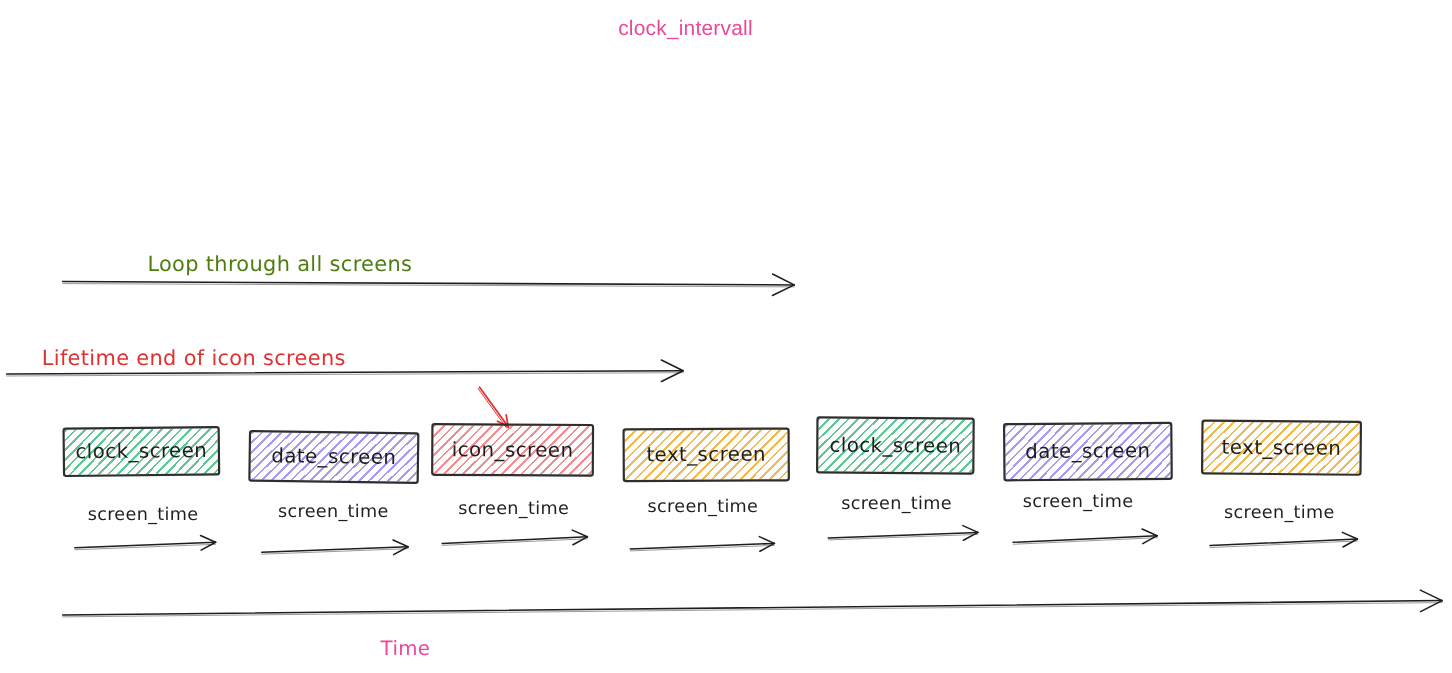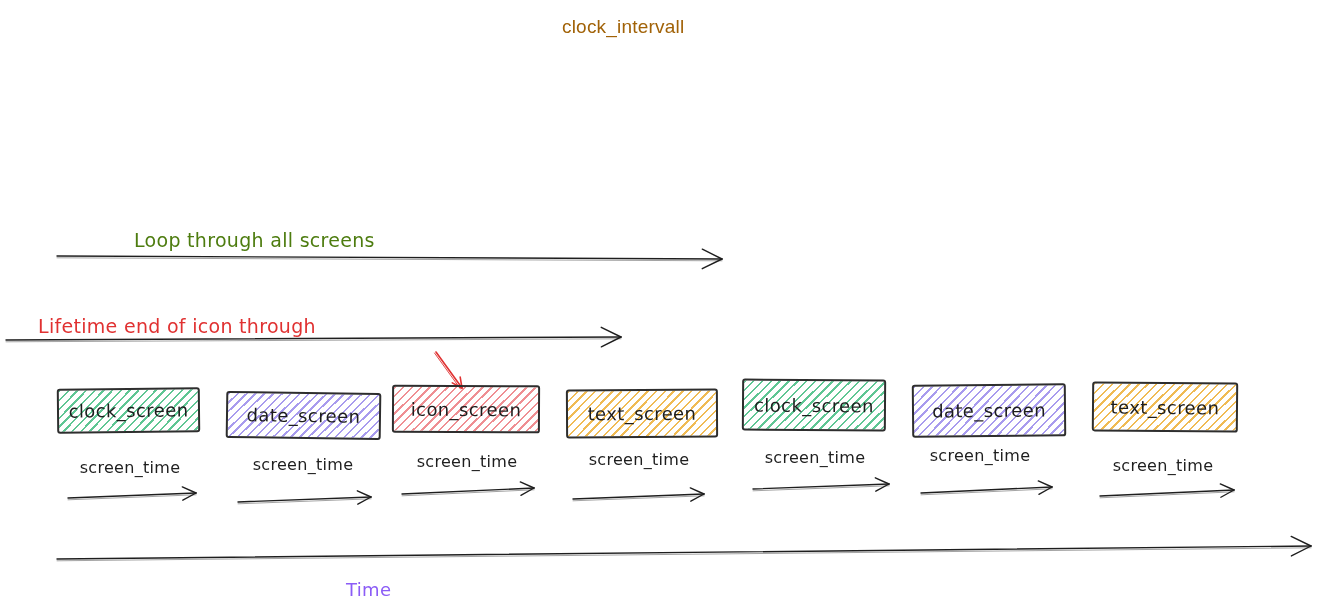--- a/index.html
+++ b/index.html
@@ -71,21 +71,21 @@
       <line x1="889" y1="484" x2="875.3236278827046" y2="477.8390872665437" stroke="#1e1e1e" stroke-width="1.4" stroke-linecap="round"></line>
       <line x1="921" y1="493" x2="1052" y2="487" stroke="#1e1e1e" stroke-width="1.4" stroke-linecap="round"></line>
       <line x1="921.082356410538" y1="494.7981149634112" x2="1052.0823564105378" y2="488.7981149634112" stroke="#9a9a9a" stroke-width="0.9" stroke-linecap="round"></line>
       <line x1="1052" y1="487" x2="1038.877971406268" y2="494.2672116788544" stroke="#1e1e1e" stroke-width="1.4" stroke-linecap="round"></line>
       <line x1="1052" y1="487" x2="1038.2686051970215" y2="480.96271611030795" stroke="#1e1e1e" stroke-width="1.4" stroke-linecap="round"></line>
       <line x1="1100" y1="496" x2="1234" y2="490" stroke="#1e1e1e" stroke-width="1.4" stroke-linecap="round"></line>
       <line x1="1100.080516341699" y1="497.79819829794144" x2="1234.080516341699" y2="491.79819829794144" stroke="#9a9a9a" stroke-width="0.9" stroke-linecap="round"></line>
       <line x1="1234" y1="490" x2="1220.8705416796704" y2="497.25377999492173" stroke="#1e1e1e" stroke-width="1.4" stroke-linecap="round"></line>
       <line x1="1234" y1="490" x2="1220.274790388387" y2="483.9486678229265" stroke="#1e1e1e" stroke-width="1.4" stroke-linecap="round"></line>
     </svg>
-  <div id="page-title" style="color: #a16207;">clock_intervall</div>
+  <div id="page-title" style="color: #ec4899;">clock_intervall</div>
   <div id="nodes">
       <div class="box" style="left: 57px; top: 388px; width: 143px; height: 45px; transform: rotate(-0.6deg); background: repeating-linear-gradient(135deg, rgb(95, 198, 148) 0px, rgb(95, 198, 148) 1.7px, rgba(255, 255, 255, 0) 1.7px, rgba(255, 255, 255, 0) 6.2px);">
         <span>clock_screen</span>
       </div>
       <div class="box" style="left: 226px; top: 392px; width: 155px; height: 47px; transform: rotate(0.8deg); background: repeating-linear-gradient(135deg, rgb(168, 155, 238) 0px, rgb(168, 155, 238) 1.7px, rgba(255, 255, 255, 0) 1.7px, rgba(255, 255, 255, 0) 6.2px);">
         <span>date_screen</span>
       </div>
       <div class="box" style="left: 392px; top: 385px; width: 148px; height: 48px; transform: rotate(0.3deg); background: repeating-linear-gradient(135deg, rgb(239, 143, 147) 0px, rgb(239, 143, 147) 1.7px, rgba(255, 255, 255, 0) 1.7px, rgba(255, 255, 255, 0) 6.2px);">
         <span>icon_screen</span>
       </div>
@@ -102,16 +102,16 @@
         <span>text_screen</span>
       </div>
       <div class="stime-label" style="left: 130px; top: 458px;">screen_time</div>
       <div class="stime-label" style="left: 303px; top: 455px;">screen_time</div>
       <div class="stime-label" style="left: 467px; top: 452px;">screen_time</div>
       <div class="stime-label" style="left: 639px; top: 450px;">screen_time</div>
       <div class="stime-label" style="left: 815px; top: 448px;">screen_time</div>
       <div class="stime-label" style="left: 980px; top: 446px;">screen_time</div>
       <div class="stime-label" style="left: 1163px; top: 456px;">screen_time</div>
       <div class="anno" style="left: 134px; top: 229px; font-size: 19px; color: #4d7c0f;">Loop through all screens</div>
-      <div class="anno" style="left: 38px; top: 315px; font-size: 19px; color: rgb(224, 49, 49);">Lifetime end of icon through</div>
-      <div class="anno" style="left: 346px; top: 579px; font-size: 18px; color: #8b5cf6;">Time</div>
+      <div class="anno" style="left: 38px; top: 315px; font-size: 19px; color: rgb(224, 49, 49);">Lifetime end of icon screens</div>
+      <div class="anno" style="left: 346px; top: 579px; font-size: 18px; color: #ec4899;">Time</div>
     </div>
 </div>
 
 </body></html>

